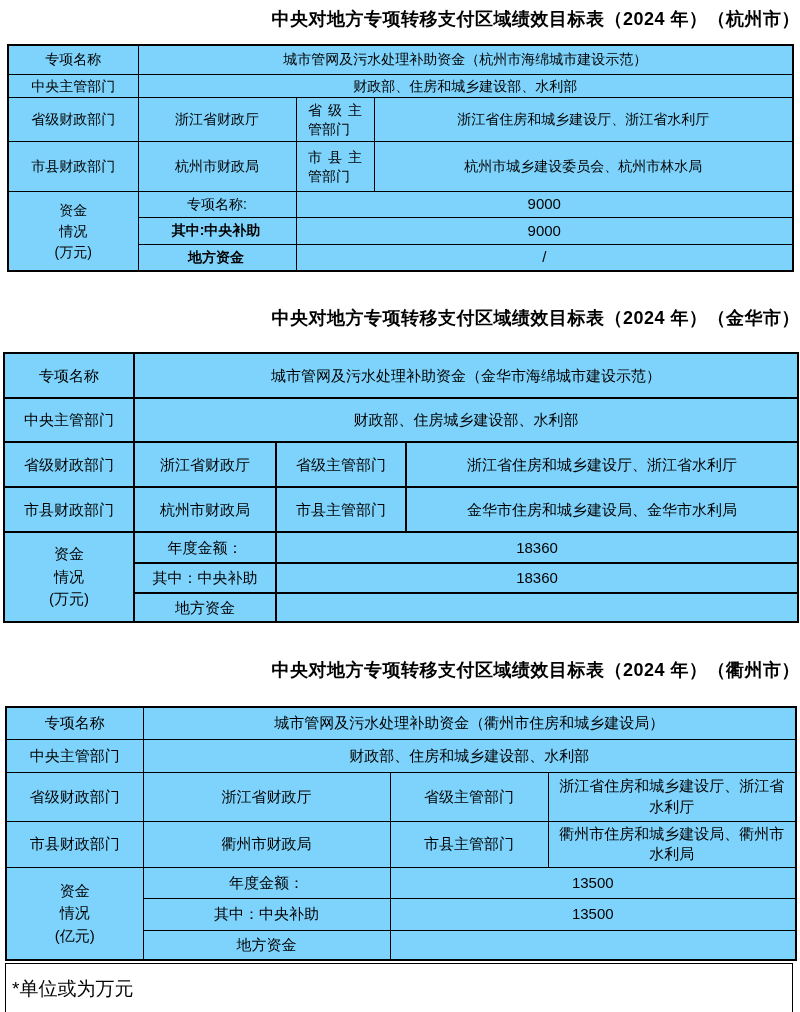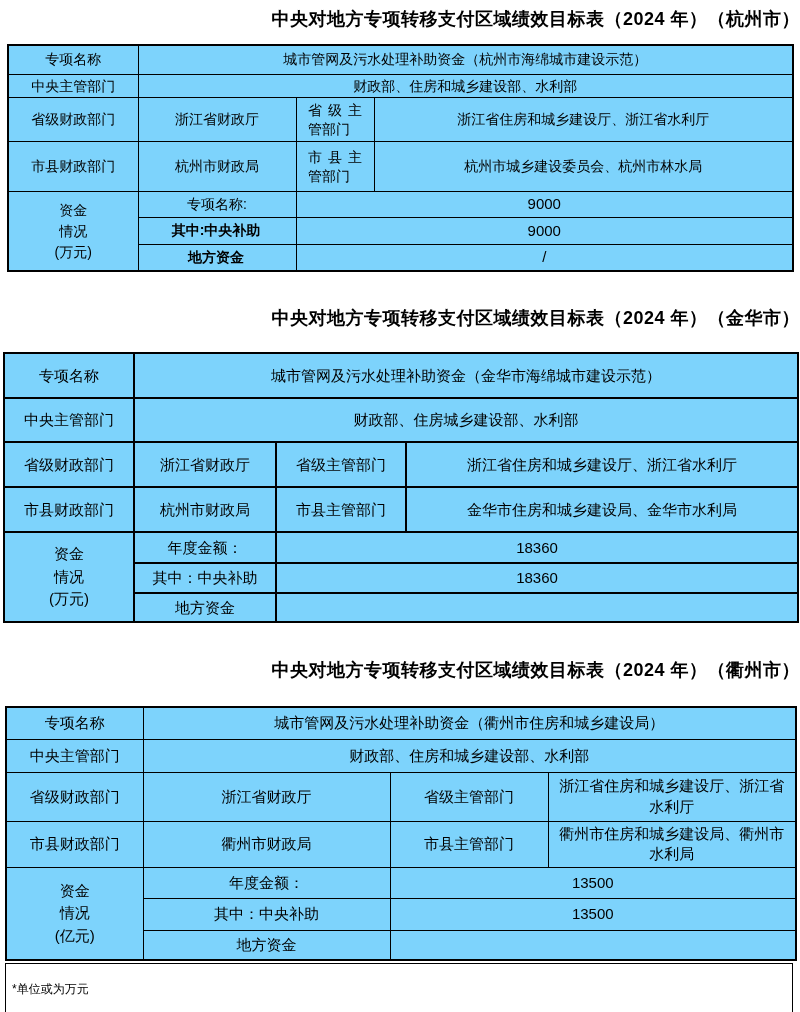--- a/index.html
+++ b/index.html
@@ -44,21 +44,21 @@
 
   .gap-t2{margin-top:35px;}
   .gap-t3{margin-top:36px;padding-left:11px;}
 
   .multiline{white-space:pre-line;line-height:1.5;}
   .narrow-just{width:54px;margin:0 auto;text-align:justify;text-justify:inter-character;}
   .lbl-right{text-align:center;padding-right:6px;font-weight:bold;}
   .num{font-size:15px;}
 
   .footnote-box{margin:2px 0 0 5px;width:788px;height:52px;border:1px solid #000;display:flex;align-items:center;box-sizing:border-box;}
-  .footnote-box span{font-size:12px;padding-left:6px;text-align:center;}
+  .footnote-box span{font-size:19px;padding-left:6px;text-align:center;}
 </style>
 </head>
 <body>
 
 <div class="page">
 
   <div class="doc-title">中央对地方专项转移支付区域绩效目标表（2024 年）（杭州市）</div>
 
   <table class="t1">
     <colgroup>

